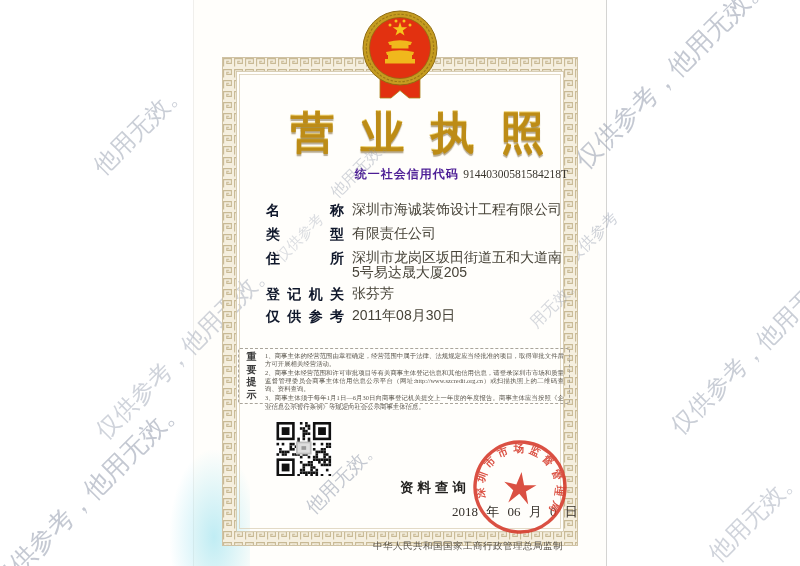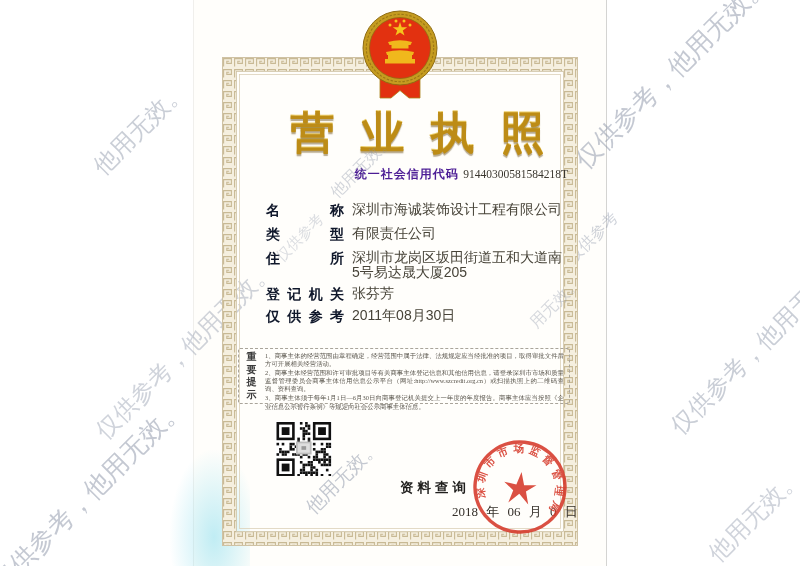--- a/index.html
+++ b/index.html
@@ -287,14 +287,15 @@
     <g transform="rotate(6 52 51)">
       <circle cx="52" cy="51" r="45" fill="none" stroke="#d6392a" stroke-width="3.4"></circle>
       <path id="sealArc" d="M 22.5 72.6 A 36 36 0 1 1 81.5 72.6" fill="none"></path>
       <text font-size="10.5" font-weight="bold" fill="#d6392a" letter-spacing="4.5" font-family="Liberation Serif, serif">
         <textPath href="#sealArc" startOffset="8">深圳市市场监督管理局</textPath>
       </text>
       <polygon fill="#d6392a" points="52,36 55.9,48.8 68.2,47.5 58.4,54.9 62,67.6 52,57.8 42,67.6 45.6,54.9 35.8,47.5 48.1,48.8"></polygon>
     </g>
   </svg>
 
+  <div id="maker">中华人民共和国国家工商行政管理总局监制</div>
 
 </div>
 
 </body></html>

